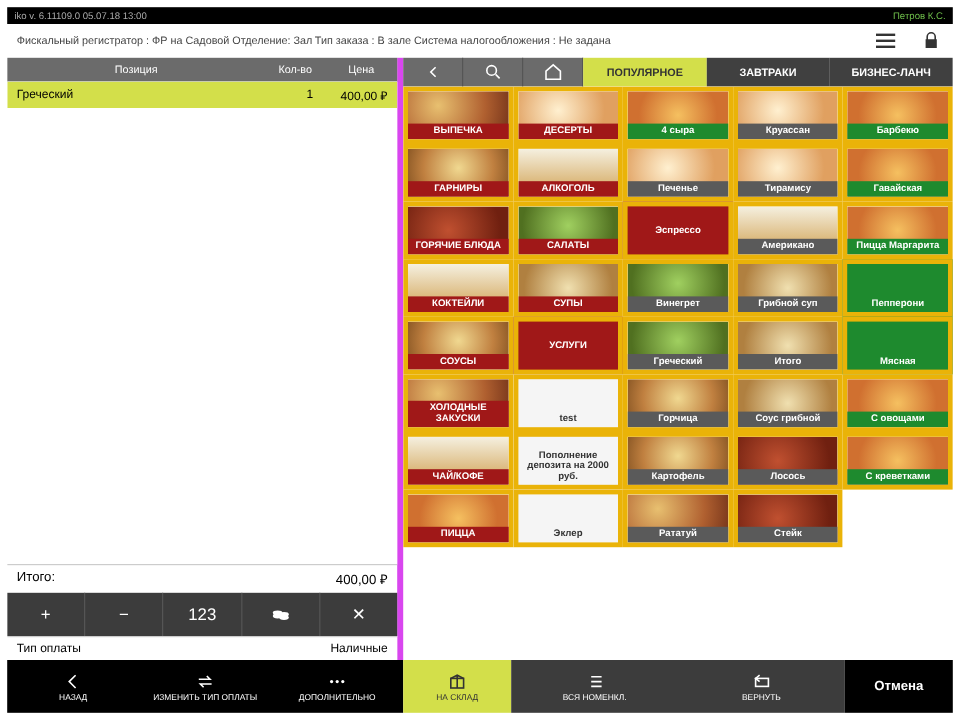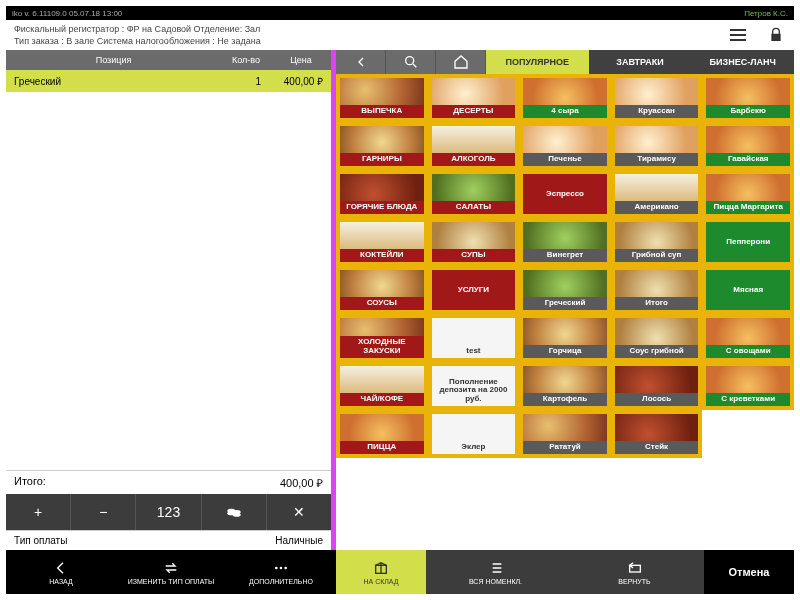--- a/index.html
+++ b/index.html
@@ -3,21 +3,21 @@
 <meta charset="utf-8">
 <style>
   * { box-sizing: border-box; margin: 0; padding: 0; font-family: Arial, sans-serif; }
   body { background: #fff; width: 800px; height: 600px; overflow: hidden; font-size: 10px; }
   .app { display: flex; flex-direction: column; height: 600px; border: 6px solid #fff; }
 
   .topbar { background: #000; color: #aaa; height: 14px; display: flex; justify-content: space-between; align-items: center; padding: 0 6px; font-size: 8px; }
   .topbar .right { color: #6fbf4b; margin-left: 48px; }
 
   .infobar { background: #fff; padding: 4px 8px; font-size: 9px; color: #444; display: flex; justify-content: space-between; align-items: center; }
-  .infobar .left { display: flex; flex-direction: column; gap: 2px; }
+  .infobar .left { display: flex; flex-direction: row; gap: 2px; }
   .infobar .icons { display: flex; gap: 18px; align-items: center; }
   .icon-btn { width: 20px; height: 20px; display: flex; align-items: center; justify-content: center; cursor: pointer; }
   .hamburger { display: flex; flex-direction: column; gap: 3px; }
   .hamburger div { width: 16px; height: 2px; background: #333; }
 
   .main { flex: 1; display: flex; overflow: hidden; }
 
   
   .order { width: 330px; display: flex; flex-direction: column; border-right: 5px solid #d946ef; }
   .order-head { background: #6b6b6b; color: #fff; display: flex; font-size: 9px; height: 20px; align-items: center; }
@@ -54,21 +54,21 @@
   .grid3 { display: grid; grid-template-columns: 1fr 1fr 1fr; grid-auto-rows: 48px; }
   .tile { position: relative; border: 4px solid #eab308; overflow: hidden; cursor: pointer; display: flex; align-items: flex-end; justify-content: center; }
   .tile .lbl { width: 100%; text-align: center; font-size: 8px; font-weight: bold; color: #fff; padding: 2px 1px; line-height: 1.1; }
   .tile.red .lbl { background: #a01818; }
   .tile.green .lbl { background: #1e8a2e; }
   .tile.gray .lbl { background: #5a5a5a; }
   .tile.white { background: #f5f5f5; align-items: flex-end; }
   .tile.white .lbl { background: transparent; color: #333; }
   .tile.solid-red { background: #a01818; align-items: center; }
   .tile.solid-red .lbl { background: transparent; }
-  .tile.solid-green { background: #1e8a2e; align-items: center; }
+  .tile.solid-green { background: #1e8a2e; align-items: flex-end; }
   .tile.solid-green .lbl { background: transparent; }
   .tile .bg { position: absolute; inset: 0; z-index: -1; }
   .food-bg { background: radial-gradient(circle at 30% 30%, #e8c070, #b06030 60%, #703018); }
   .food-bg2 { background: radial-gradient(circle at 50% 40%, #f0d890, #c08040 60%, #805020); }
   .drink-bg { background: linear-gradient(#f5f0e0, #d0a050); }
   .pizza-bg { background: radial-gradient(circle at 50% 50%, #f5c060, #d07030 70%); }
   .dessert-bg { background: radial-gradient(circle at 40% 40%, #fff0d0, #e0a060 70%); }
   .salad-bg { background: radial-gradient(circle at 50% 40%, #a0d060, #507020 80%); }
   .soup-bg { background: radial-gradient(circle at 50% 50%, #f0e0b0, #b08040 80%); }
   .meat-bg { background: radial-gradient(circle at 40% 50%, #c05030, #702010 80%); }

